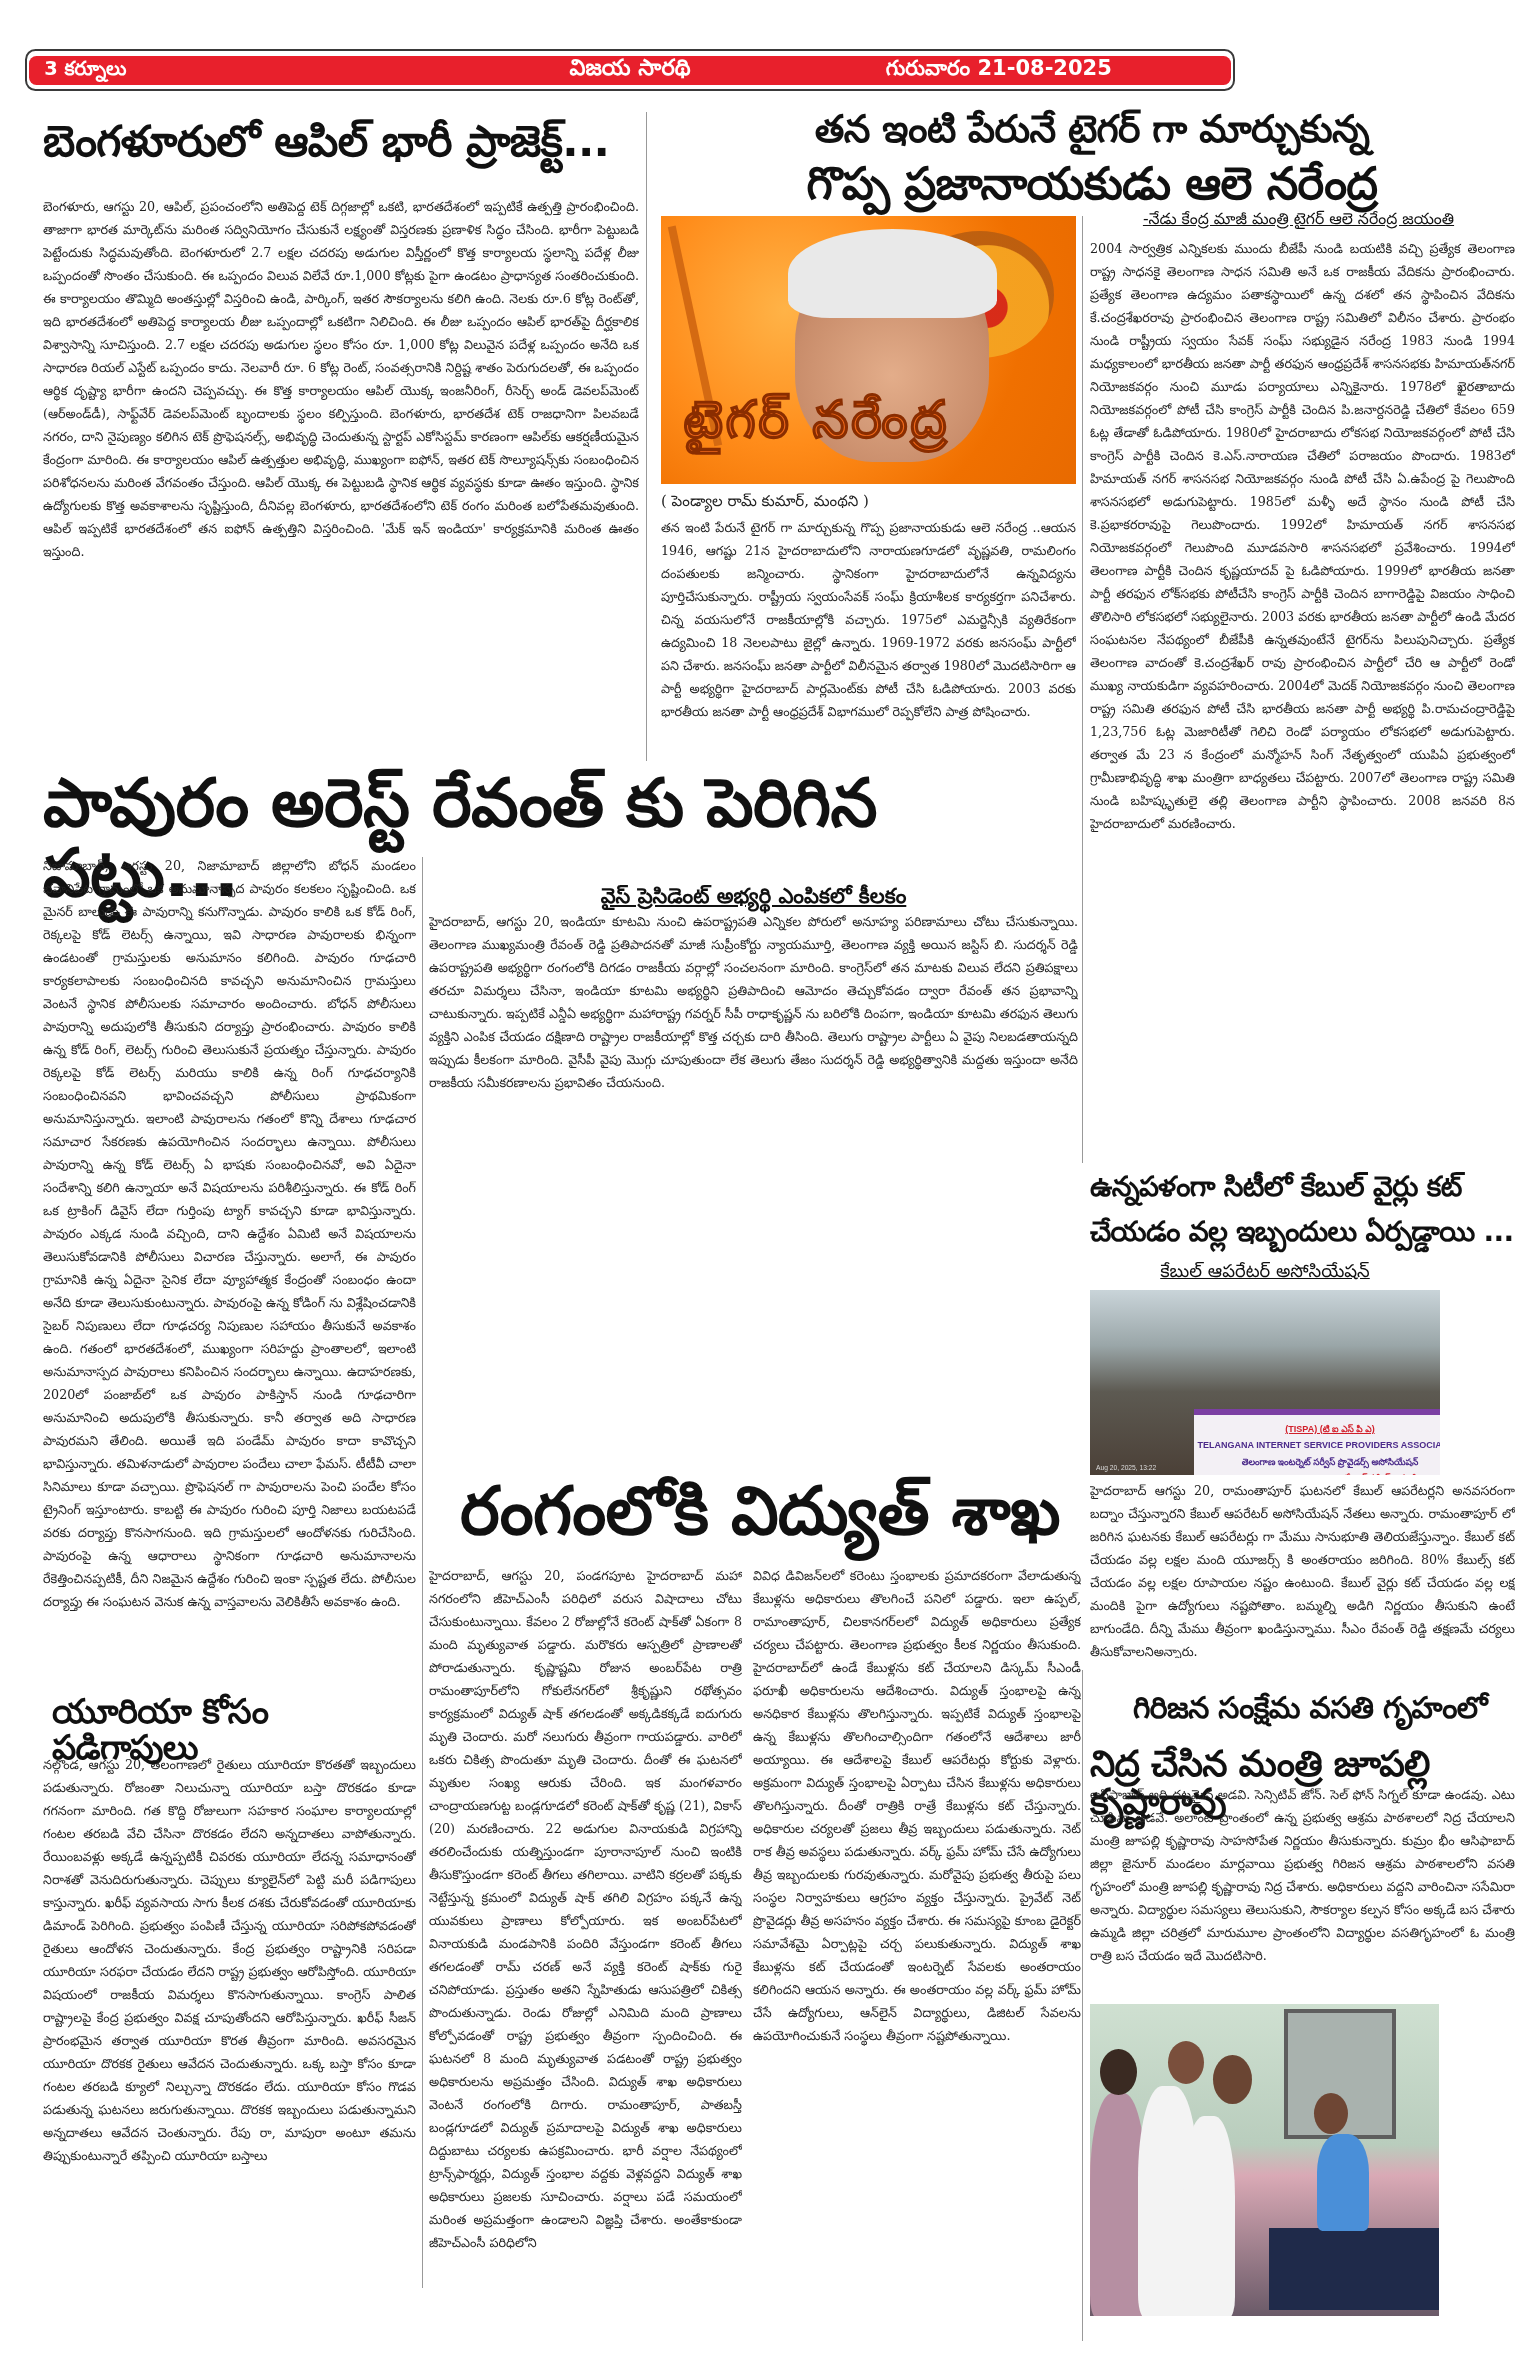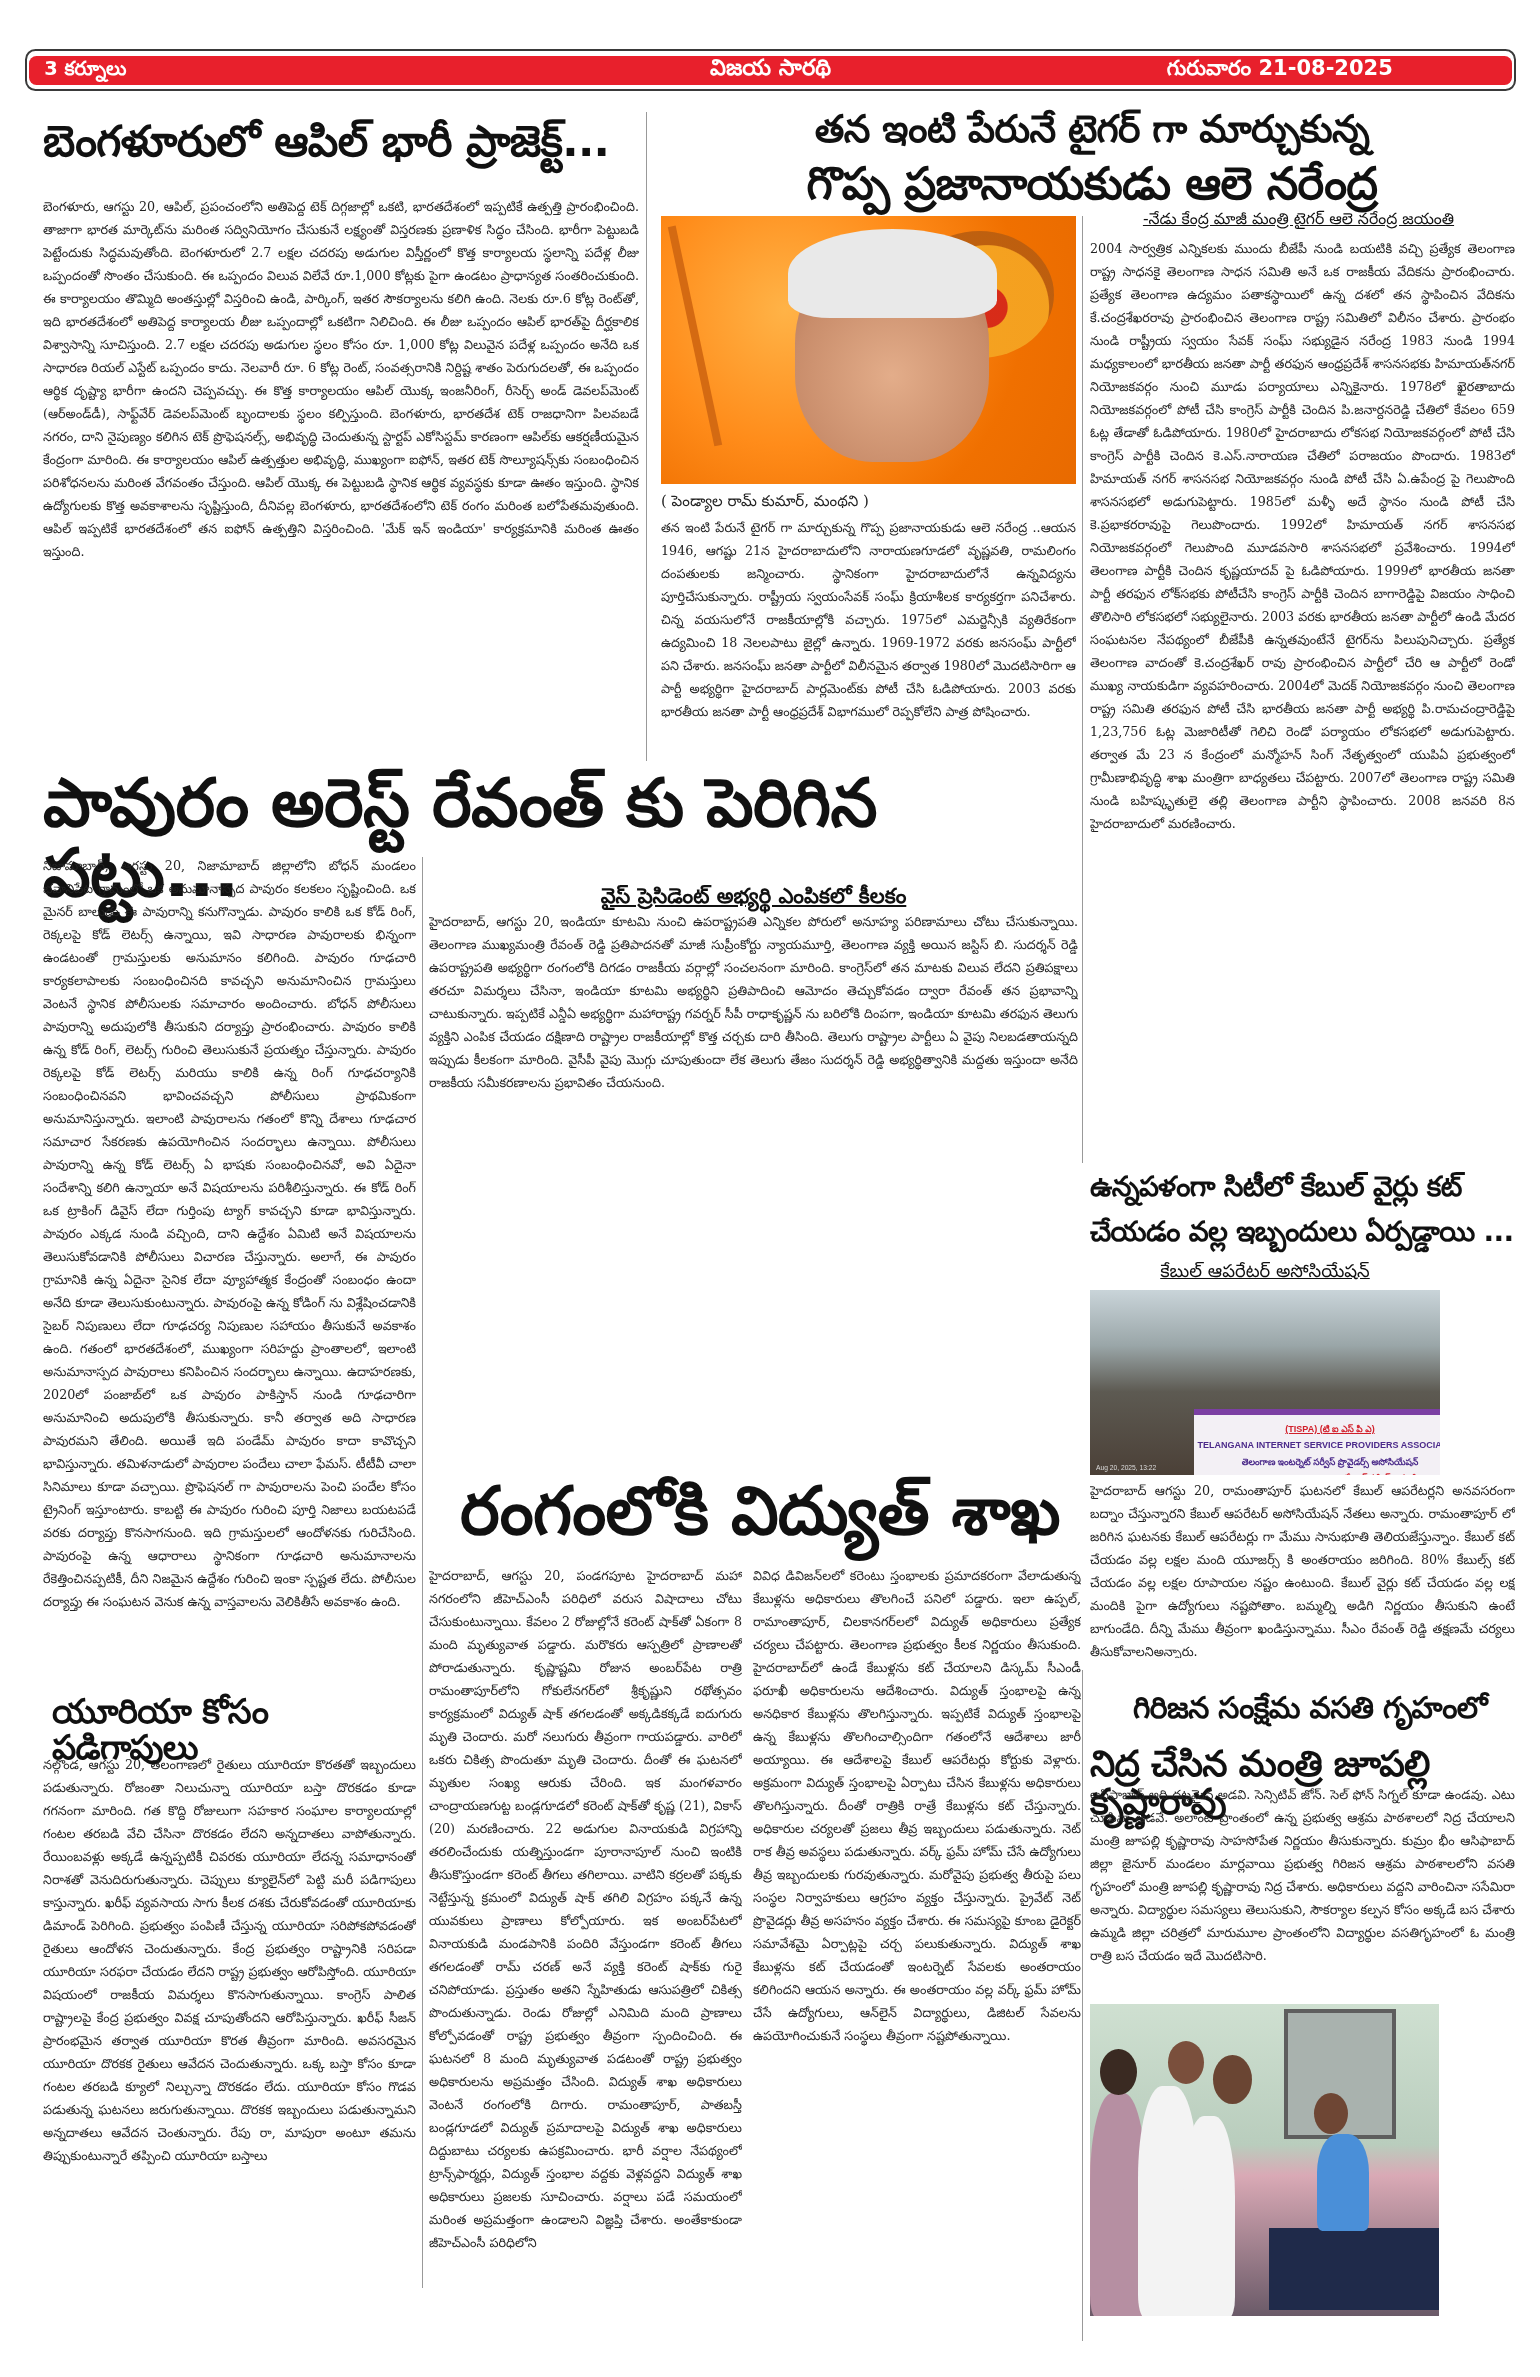--- a/index.html
+++ b/index.html
@@ -1,20 +1,20 @@
 <!DOCTYPE html>
 <html style="font-size:12px"><head>
 <meta charset="utf-8">
 <style>
   * { box-sizing: border-box; margin: 0; padding: 0; }
   html, body { width: 1541px; height: 2377px; background: #ffffff; overflow: hidden; }
   body { font-family: "DejaVu Sans", sans-serif; color: #1a1a1a; position: relative; }
 
   .masthead {
-    position: absolute; left: 25px; top: 49px; width: 1491px; height: 42px;
+    position: absolute; left: 25px; top: 49px; width: 1210px; height: 42px;
     border: 2.2px solid #3a3a3a; border-radius: 10.4px; overflow: hidden;
     background: #ffffff;
   }
   .masthead-inner {
     position: absolute; left: 2.2px; top: 4.5px; right: 2.2px; bottom: 4.5px;
     background: #e8202c; border-radius: 7.5px;
     display: flex; align-items: center; justify-content: space-between; padding: 0 15px;
     color: #fff;
   }
   .mh-left { font-size: 19.4px; font-weight: bold; }
@@ -104,20 +104,21 @@
 
 <div class="abs headline" style="left:656px; top:110px; width:872px; font-size:38px; text-align:center;">తన ఇంటి పేరునే టైగర్ గా మార్చుకున్న</div>
 <div class="abs headline" style="left:656px; top:160px; width:872px; font-size:45px; text-align:center;">గొప్ప ప్రజానాయకుడు ఆలె నరేంద్ర</div>
 <div class="abs subhead" style="left:1090px; top:209px; width:417px; font-size:15.7px;">-నేడు కేంద్ర మాజీ మంత్రి టైగర్ ఆలె నరేంద్ర జయంతి</div>
 
 <div class="photo photo-tiger" style="left:661px; top:216px; width:415px; height:268px;">
   <div class="flag-pole"></div>
   <div class="tiger-head"></div>
   <div class="face"></div>
   <div class="hair"></div>
+  <div class="tiger-label">టైగర్ నరేంద్ర</div>
 </div>
 <div class="abs caption" style="left:661px; top:492px; width:415px;">( పెండ్యాల రామ్ కుమార్, మంథని )</div>
 <div class="abs body-text" style="left:661px; top:516px; width:415px; height:243px;">తన ఇంటి పేరునే టైగర్ గా మార్చుకున్న గొప్ప ప్రజానాయకుడు ఆలె నరేంద్ర ..ఆయన 1946, ఆగష్టు 21న హైదరాబాదులోని నారాయణగూడలో వృష్ణవతి, రామలింగం దంపతులకు జన్మించారు. స్థానికంగా హైదరాబాదులోనే ఉన్నవిద్యను పూర్తిచేసుకున్నారు. రాష్ట్రీయ స్వయంసేవక్ సంఘ్ క్రియాశీలక కార్యకర్తగా పనిచేశారు. చిన్న వయసులోనే రాజకీయాల్లోకి వచ్చారు. 1975లో ఎమర్జెన్సీకి వ్యతిరేకంగా ఉద్యమించి 18 నెలలపాటు జైల్లో ఉన్నారు. 1969-1972 వరకు జనసంఘ్ పార్టీలో పని చేశారు. జనసంఘ్ జనతా పార్టీలో విలీనమైన తర్వాత 1980లో మొదటిసారిగా ఆ పార్టీ అభ్యర్థిగా హైదరాబాద్ పార్లమెంట్‌కు పోటీ చేసి ఓడిపోయారు. 2003 వరకు భారతీయ జనతా పార్టీ ఆంధ్రప్రదేశ్ విభాగములో రెప్పకోలేని పాత్ర పోషించారు.</div>
 
 <div class="col-rule" style="left:1082px; top:216px; height:947px;"></div>
 
 <div class="abs body-text" style="left:1090px; top:237px; width:425px; height:924px;">2004 సార్వత్రిక ఎన్నికలకు ముందు బీజేపీ నుండి బయటికి వచ్చి ప్రత్యేక తెలంగాణ రాష్ట్ర సాధనకై తెలంగాణ సాధన సమితి అనే ఒక రాజకీయ వేదికను ప్రారంభించారు. ప్రత్యేక తెలంగాణ ఉద్యమం పతాకస్థాయిలో ఉన్న దశలో తన స్థాపించిన వేదికను కే.చంద్రశేఖరరావు ప్రారంభించిన తెలంగాణ రాష్ట్ర సమితిలో విలీనం చేశారు. ప్రారంభం నుండి రాష్ట్రీయ స్వయం సేవక్ సంఘ్ సభ్యుడైన నరేంద్ర 1983 నుండి 1994 మధ్యకాలంలో భారతీయ జనతా పార్టీ తరఫున ఆంధ్రప్రదేశ్ శాసనసభకు హిమాయత్‌నగర్ నియోజకవర్గం నుంచి మూడు పర్యాయాలు ఎన్నికైనారు. 1978లో ఖైరతాబాదు నియోజకవర్గంలో పోటీ చేసి కాంగ్రెస్ పార్టీకి చెందిన పి.జనార్దనరెడ్డి చేతిలో కేవలం 659 ఓట్ల తేడాతో ఓడిపోయారు. 1980లో హైదరాబాదు లోకసభ నియోజకవర్గంలో పోటీ చేసి కాంగ్రెస్ పార్టీకి చెందిన కె.ఎస్.నారాయణ చేతిలో పరాజయం పొందారు. 1983లో హిమాయత్ నగర్ శాసనసభ నియోజకవర్గం నుండి పోటీ చేసి ఏ.ఉపేంద్ర పై గెలుపొంది శాసనసభలో అడుగుపెట్టారు. 1985లో మళ్ళీ అదే స్థానం నుండి పోటీ చేసి కె.ప్రభాకరరావుపై గెలుపొందారు. 1992లో హిమాయత్ నగర్ శాసనసభ నియోజకవర్గంలో గెలుపొంది మూడవసారి శాసనసభలో ప్రవేశించారు. 1994లో తెలంగాణ పార్టీకి చెందిన కృష్ణయాదవ్ పై ఓడిపోయారు. 1999లో భారతీయ జనతా పార్టీ తరఫున లోక్‌సభకు పోటీచేసి కాంగ్రెస్ పార్టీకి చెందిన బాగారెడ్డిపై విజయం సాధించి తొలిసారి లోకసభలో సభ్యులైనారు. 2003 వరకు భారతీయ జనతా పార్టీలో ఉండి మేదర సంఘటనల నేపథ్యంలో బీజేపీకి ఉన్నతవుంటేనే టైగర్‌ను పిలుపునిచ్చారు. ప్రత్యేక తెలంగాణ వాదంతో కె.చంద్రశేఖర్ రావు ప్రారంభించిన పార్టీలో చేరి ఆ పార్టీలో రెండో ముఖ్య నాయకుడిగా వ్యవహరించారు. 2004లో మెదక్ నియోజకవర్గం నుంచి తెలంగాణ రాష్ట్ర సమితి తరఫున పోటీ చేసి భారతీయ జనతా పార్టీ అభ్యర్థి పి.రామచంద్రారెడ్డిపై 1,23,756 ఓట్ల మెజారిటీతో గెలిచి రెండో పర్యాయం లోకసభలో అడుగుపెట్టారు. తర్వాత మే 23 న కేంద్రంలో మన్మోహన్ సింగ్ నేతృత్వంలో యుపిఏ ప్రభుత్వంలో గ్రామీణాభివృద్ధి శాఖ మంత్రిగా బాధ్యతలు చేపట్టారు. 2007లో తెలంగాణ రాష్ట్ర సమితి నుండి బహిష్కృతులై తల్లి తెలంగాణ పార్టీని స్థాపించారు. 2008 జనవరి 8న హైదరాబాదులో మరణించారు.</div>
 
 <div class="abs headline" style="left:43px; top:768px; width:1036px; font-size:67px;">పావురం అరెస్ట్ రేవంత్ కు పెరిగిన పట్టు...</div>
 <div class="abs body-text" style="left:43px; top:854px; width:373px; height:820px;">నిజామాబాద్, ఆగస్టు 20, నిజామాబాద్ జిల్లాలోని బోధన్ మండలం భవానిపేట గ్రామంలో ఒక అనుమానాస్పద పావురం కలకలం సృష్టించింది. ఒక మైనర్ బాలుడు ఈ పావురాన్ని కనుగొన్నాడు. పావురం కాలికి ఒక కోడ్ రింగ్, రెక్కలపై కోడ్ లెటర్స్ ఉన్నాయి, ఇవి సాధారణ పావురాలకు భిన్నంగా ఉండటంతో గ్రామస్తులకు అనుమానం కలిగింది. పావురం గూఢచారి కార్యకలాపాలకు సంబంధించినది కావచ్చని అనుమానించిన గ్రామస్తులు వెంటనే స్థానిక పోలీసులకు సమాచారం అందించారు. బోధన్ పోలీసులు పావురాన్ని అదుపులోకి తీసుకుని దర్యాప్తు ప్రారంభించారు. పావురం కాలికి ఉన్న కోడ్ రింగ్, లెటర్స్ గురించి తెలుసుకునే ప్రయత్నం చేస్తున్నారు. పావురం రెక్కలపై కోడ్ లెటర్స్ మరియు కాలికి ఉన్న రింగ్ గూఢచర్యానికి సంబంధించినవని భావించవచ్చని పోలీసులు ప్రాథమికంగా అనుమానిస్తున్నారు. ఇలాంటి పావురాలను గతంలో కొన్ని దేశాలు గూఢచార సమాచార సేకరణకు ఉపయోగించిన సందర్భాలు ఉన్నాయి. పోలీసులు పావురాన్ని ఉన్న కోడ్ లెటర్స్ ఏ భాషకు సంబంధించినవో, అవి ఏదైనా సందేశాన్ని కలిగి ఉన్నాయా అనే విషయాలను పరిశీలిస్తున్నారు. ఈ కోడ్ రింగ్ ఒక ట్రాకింగ్ డివైస్ లేదా గుర్తింపు ట్యాగ్ కావచ్చని కూడా భావిస్తున్నారు. పావురం ఎక్కడ నుండి వచ్చింది, దాని ఉద్దేశం ఏమిటి అనే విషయాలను తెలుసుకోవడానికి పోలీసులు విచారణ చేస్తున్నారు. అలాగే, ఈ పావురం గ్రామానికి ఉన్న ఏదైనా సైనిక లేదా వ్యూహాత్మక కేంద్రంతో సంబంధం ఉందా అనేది కూడా తెలుసుకుంటున్నారు. పావురంపై ఉన్న కోడింగ్ ను విశ్లేషించడానికి సైబర్ నిపుణులు లేదా గూఢచర్య నిపుణుల సహాయం తీసుకునే అవకాశం ఉంది. గతంలో భారతదేశంలో, ముఖ్యంగా సరిహద్దు ప్రాంతాలలో, ఇలాంటి అనుమానాస్పద పావురాలు కనిపించిన సందర్భాలు ఉన్నాయి. ఉదాహరణకు, 2020లో పంజాబ్‌లో ఒక పావురం పాకిస్తాన్ నుండి గూఢచారిగా అనుమానించి అదుపులోకి తీసుకున్నారు. కానీ తర్వాత అది సాధారణ పావురమని తేలింది. అయితే ఇది పండేమ్ పావురం కాదా కావొచ్చని భావిస్తున్నారు. తమిళనాడులో పావురాల పందేలు చాలా ఫేమస్. టీటీవీ చాలా సినిమాలు కూడా వచ్చాయి. ప్రొఫెషనల్ గా పావురాలను పెంచి పందేల కోసం ట్రైనింగ్ ఇస్తూంటారు. కాబట్టి ఈ పావురం గురించి పూర్తి నిజాలు బయటపడే వరకు దర్యాప్తు కొనసాగనుంది. ఇది గ్రామస్తులలో ఆందోళనకు గురిచేసింది. పావురంపై ఉన్న ఆధారాలు స్థానికంగా గూఢచారి అనుమానాలను రేకెత్తించినప్పటికీ, దీని నిజమైన ఉద్దేశం గురించి ఇంకా స్పష్టత లేదు. పోలీసుల దర్యాప్తు ఈ సంఘటన వెనుక ఉన్న వాస్తవాలను వెలికితీసే అవకాశం ఉంది.</div>

